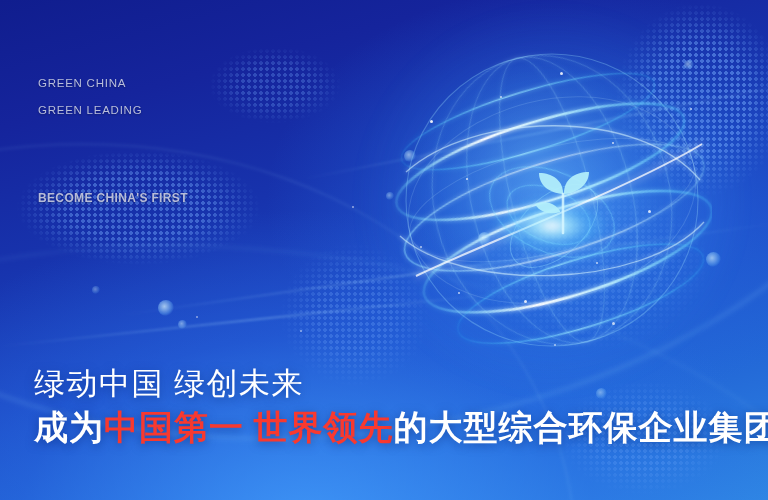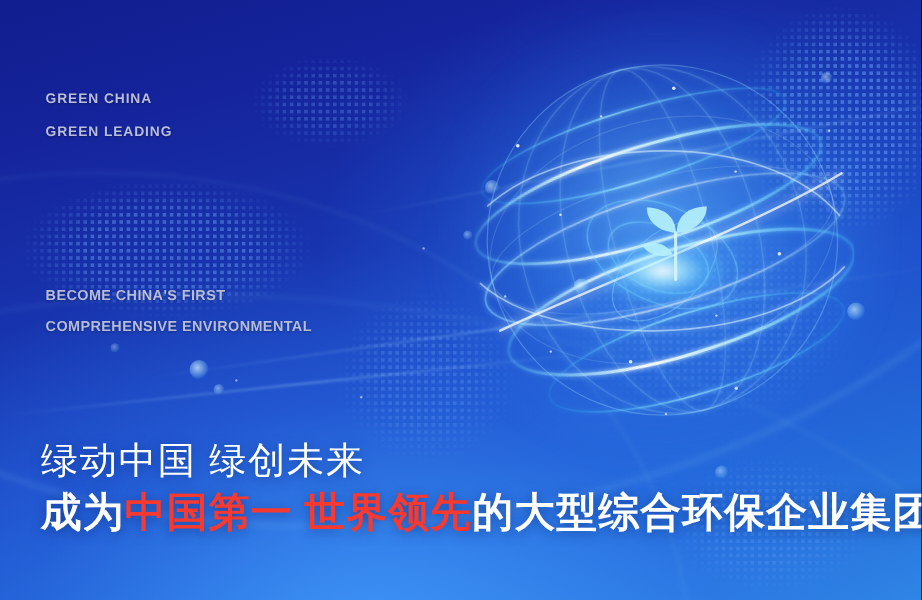--- a/index.html
+++ b/index.html
@@ -82,24 +82,24 @@
 
   
   .pt{position:absolute;border-radius:50%;background:#ffffff;pointer-events:none;}
   .bk{position:absolute;border-radius:50%;pointer-events:none;
       background:radial-gradient(circle at 40% 40%,rgba(215,245,255,.85),rgba(130,205,255,.35) 55%,rgba(0,0,0,0) 72%);
       filter:blur(.6px);}
 
   
   #tagline{position:absolute;left:38px;top:70px;}
   #tagline .tl{
-    color:#b9bedb;font-size:11.5px;font-weight:bold;letter-spacing:.75px;
+    color:#b9bedb;font-size:11.5px;font-weight:normal;letter-spacing:.75px;
     line-height:27px;white-space:nowrap;text-shadow:0 1px 2px rgba(0,0,0,.3);
   }
-  #mission{position:absolute;left:38px;top:185px;margin-top:48px;}
+  #mission{position:absolute;left:38px;top:185px;}
   #mission .ml{
     color:#b7bcd8;font-size:12px;font-weight:bold;letter-spacing:.35px;
     line-height:26px;white-space:nowrap;text-shadow:0 1px 2px rgba(0,0,0,.3);
   }
 
   #headline{position:absolute;left:34px;top:364px;}
   #headline .h1{
     color:#ffffff;font-size:31px;font-weight:normal;letter-spacing:1.5px;
     line-height:40px;white-space:nowrap;
     text-shadow:0 2px 10px rgba(10,40,120,.55);
@@ -250,21 +250,20 @@
   <div class="bk" style="left:596px;top:388px;width:11px;height:11px;opacity:.55;"></div>
   <div class="bk" style="left:92px;top:286px;width:8px;height:8px;opacity:.45;"></div>
 
   <div id="tagline">
     <div class="tl">GREEN CHINA</div>
     <div class="tl">GREEN LEADING</div>
   </div>
 
   <div id="mission">
     <div class="ml">BECOME CHINA'S FIRST</div>
-    <div class="ml">COMPREHENSIVE ENVIRONMENTAL</div>
   </div>
 
   <div id="headline">
     <div class="h1">绿动中国 绿创未来</div>
     <div class="h2">
       <span class="wht">成为</span><span class="red">中国第一 世界领先</span><span class="wht">的大型综合环保企业集团</span>
     </div>
   </div>
 
 </div>

